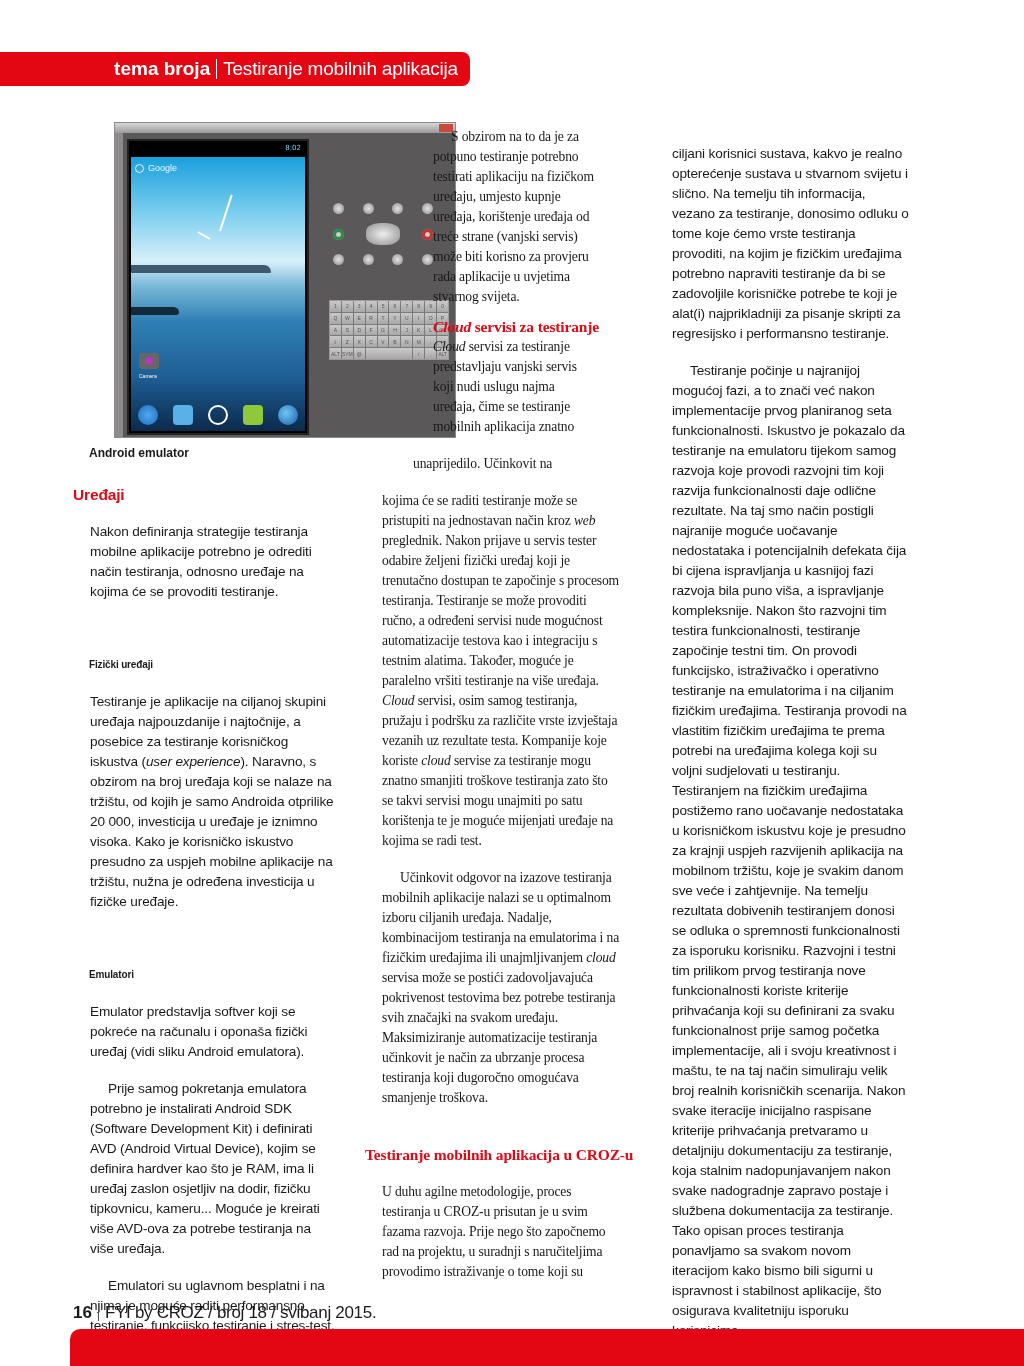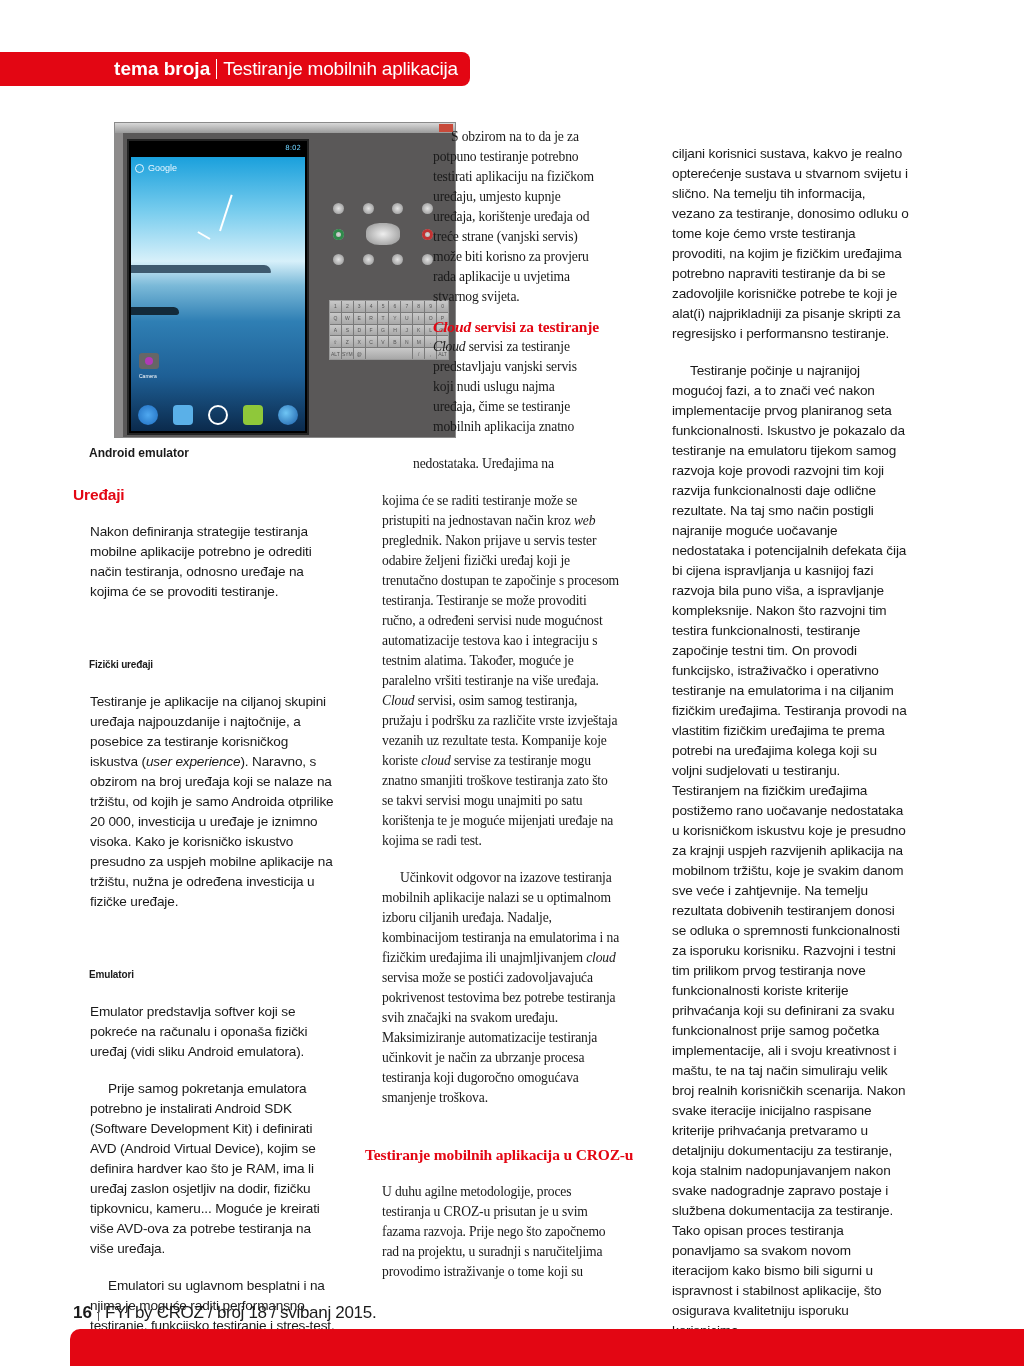--- a/index.html
+++ b/index.html
@@ -219,21 +219,21 @@
     </div>
   <div style="height:10px"></div>
   <h3 class="h-red narrow"><em>Cloud</em><span> servisi za testiranje</span></h3>
   <div class="narrow" id="cloudlines">
       <div><em>Cloud</em><span> servisi za testiranje</span></div>
       <div><span>predstavljaju vanjski servis</span></div>
       <div><span>koji nudi uslugu najma</span></div>
       <div><span>uređaja, čime se testiranje</span></div>
       <div><span>mobilnih aplikacija znatno</span></div>
     </div>
-  <p class="narrow2">nedostataka. Uređajima na</p>
+  <p class="narrow2">unaprijedilo. Učinkovit na</p>
   <p><span>kojima će se raditi testiranje može se pristupiti na jednostavan način kroz </span><em>web</em><span> preglednik. Nakon prijave u servis tester odabire željeni fizički uređaj koji je trenutačno dostupan te započinje s procesom testiranja. Testiranje se može provoditi ručno, a određeni servisi nude mogućnost automatizacije testova kao i integraciju s testnim alatima. Također, moguće je paralelno vršiti testiranje na više uređaja. </span><em>Cloud</em><span> servisi, osim samog testiranja, pružaju i podršku za različite vrste izvještaja vezanih uz rezultate testa. Kompanije koje koriste </span><em>cloud</em><span> servise za testiranje mogu znatno smanjiti troškove testiranja zato što se takvi servisi mogu unajmiti po satu korištenja te je moguće mijenjati uređaje na kojima se radi test.</span></p>
   <p class="ind"><span>Učinkovit odgovor na izazove testiranja mobilnih aplikacije nalazi se u optimalnom izboru ciljanih uređaja. Nadalje, kombinacijom testiranja na emulatorima i na fizičkim uređajima ili unajmljivanjem </span><em>cloud</em><span> servisa može se postići zadovoljavajuća pokrivenost testovima bez potrebe testiranja svih značajki na svakom uređaju. Maksimiziranje automatizacije testiranja učinkovit je način za ubrzanje procesa testiranja koji dugoročno omogućava smanjenje troškova.</span></p>
   <div class="gap"></div>
   <h3 class="h-red">Testiranje mobilnih aplikacija u CROZ-u</h3>
   <p>U duhu agilne metodologije, proces testiranja u CROZ-u prisutan je u svim fazama razvoja. Prije nego što započnemo rad na projektu, u suradnji s naručiteljima provodimo istraživanje o tome koji su</p>
 </div>
 
 <div class="col3 text">
   <p>ciljani korisnici sustava, kakvo je realno opterećenje sustava u stvarnom svijetu i slično. Na temelju tih informacija, vezano za testiranje, donosimo odluku o tome koje ćemo vrste testiranja provoditi, na kojim je fizičkim uređajima potrebno napraviti testiranje da bi se zadovoljile korisničke potrebe te koji je alat(i) najprikladniji za pisanje skripti za regresijsko i performansno testiranje.</p>
   <p class="ind">Testiranje počinje u najranijoj mogućoj fazi, a to znači već nakon implementacije prvog planiranog seta funkcionalnosti. Iskustvo je pokazalo da testiranje na emulatoru tijekom samog razvoja koje provodi razvojni tim koji razvija funkcionalnosti daje odlične rezultate. Na taj smo način postigli najranije moguće uočavanje nedostataka i potencijalnih defekata čija bi cijena ispravljanja u kasnijoj fazi razvoja bila puno viša, a ispravljanje kompleksnije. Nakon što razvojni tim testira funkcionalnosti, testiranje započinje testni tim. On provodi funkcijsko, istraživačko i operativno testiranje na emulatorima i na ciljanim fizičkim uređajima. Testiranja provodi na vlastitim fizičkim uređajima te prema potrebi na uređajima kolega koji su voljni sudjelovati u testiranju. Testiranjem na fizičkim uređajima postižemo rano uočavanje nedostataka u korisničkom iskustvu koje je presudno za krajnji uspjeh razvijenih aplikacija na mobilnom tržištu, koje je svakim danom sve veće i zahtjevnije. Na temelju rezultata dobivenih testiranjem donosi se odluka o spremnosti funkcionalnosti za isporuku korisniku. Razvojni i testni tim prilikom prvog testiranja nove funkcionalnosti koriste kriterije prihvaćanja koji su definirani za svaku funkcionalnost prije samog početka implementacije, ali i svoju kreativnost i maštu, te na taj način simuliraju velik broj realnih korisničkih scenarija. Nakon svake iteracije inicijalno raspisane kriterije prihvaćanja pretvaramo u detaljniju dokumentaciju za testiranje, koja stalnim nadopunjavanjem nakon svake nadogradnje zapravo postaje i službena dokumentacija za testiranje. Tako opisan proces testiranja ponavljamo sa svakom novom iteracijom kako bismo bili sigurni u ispravnost i stabilnost aplikacije, što osigurava kvalitetniju isporuku korisnicima.</p>

